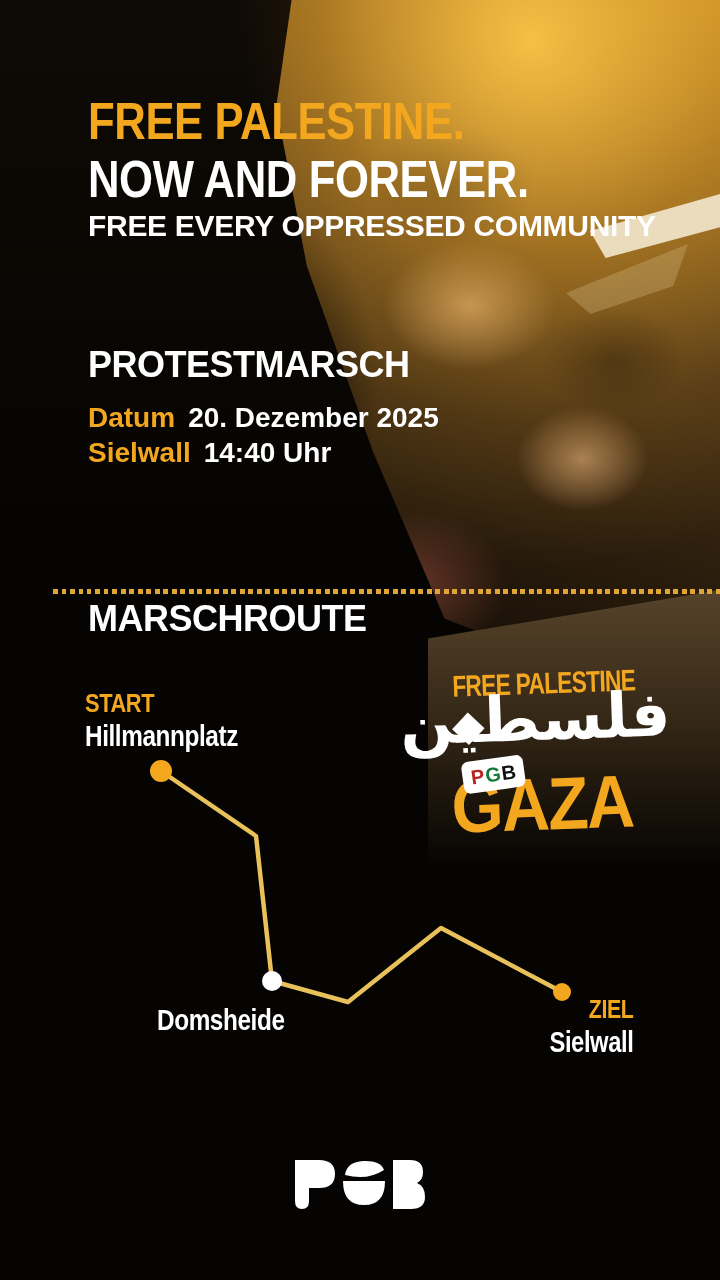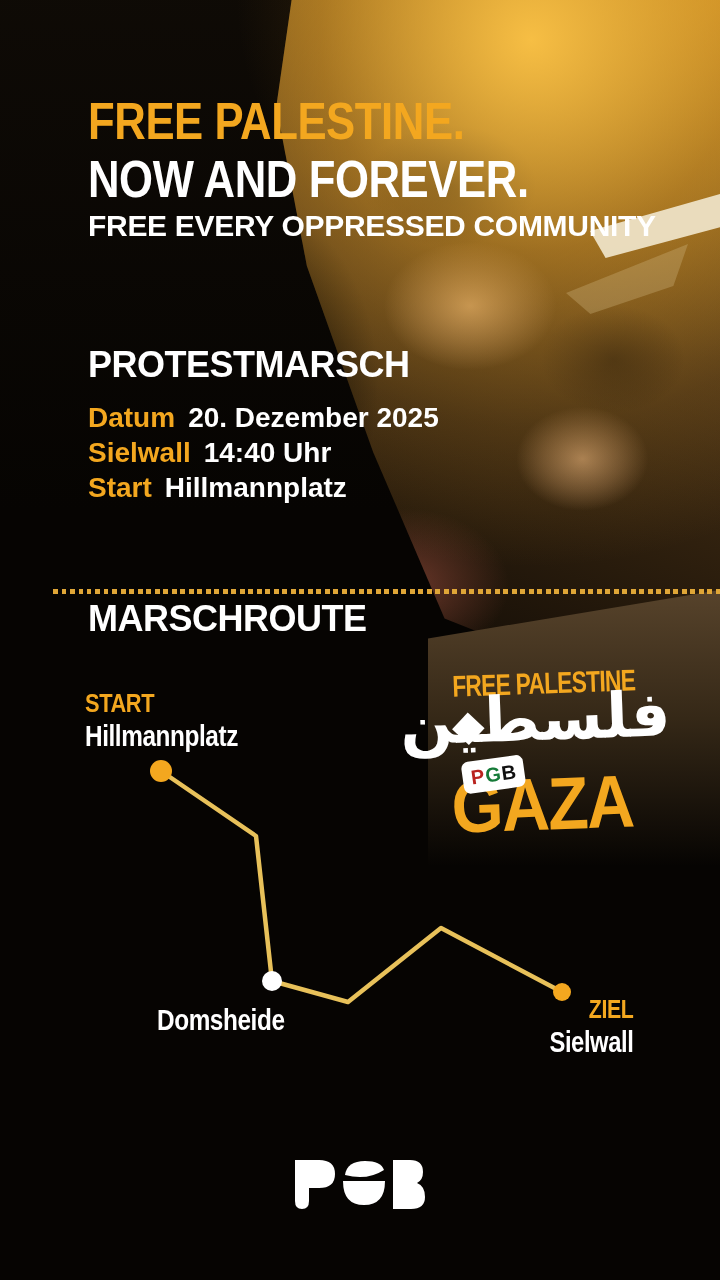--- a/index.html
+++ b/index.html
@@ -116,23 +116,20 @@
 
   <section class="event">
     <div class="sec-title">PROTESTMARSCH</div>
     <div class="event-rows">
       <div class="row">
         <span class="lbl">Datum</span><span class="val">20. Dezember 2025</span>
       </div>
       <div class="row">
         <span class="lbl">Sielwall</span><span class="val">14:40 Uhr</span>
       </div>
-      <div class="row">
-        <span class="lbl">Start</span><span class="val">Hillmannplatz</span>
-      </div>
     </div>
   </section>
 
   <div class="divider"></div>
 
   <div class="route-title sec-title">MARSCHROUTE</div>
 
   <svg class="route-svg" viewBox="0 0 720 1280">
     <polyline class="route-line" points="161,771 256,836 272,981 348,1002 441,928 562,992"></polyline>
     <circle cx="161" cy="771" r="11" fill="#F3A71F"></circle>

